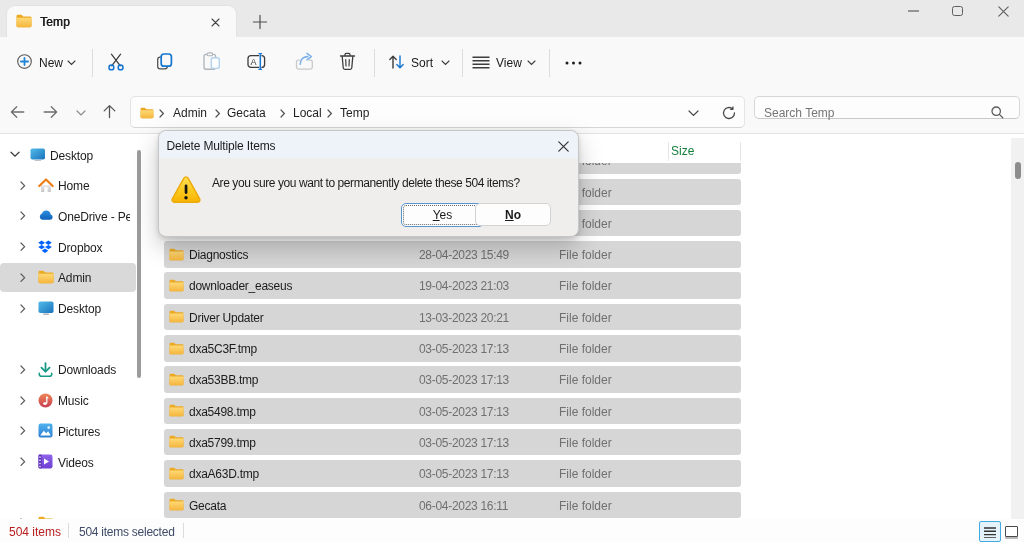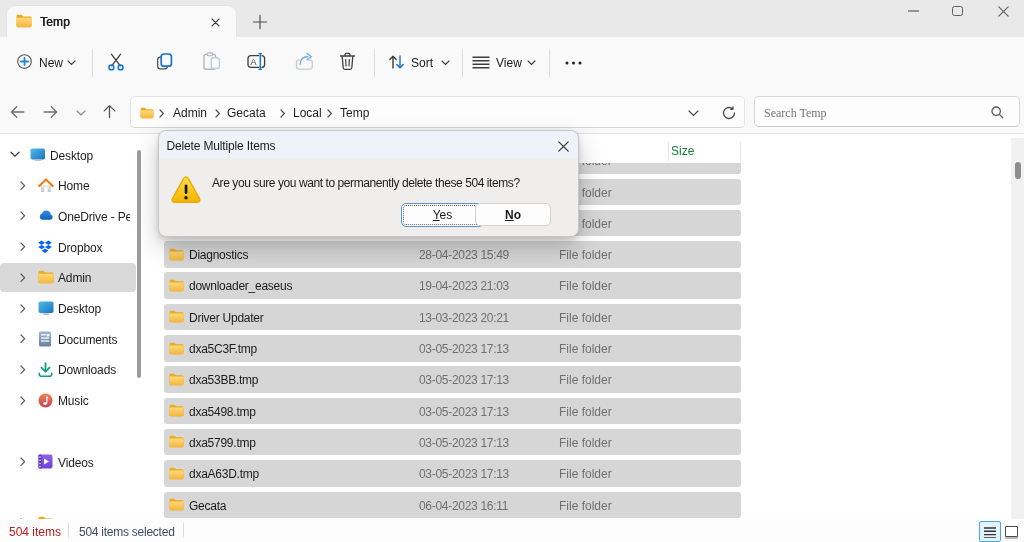--- a/index.html
+++ b/index.html
@@ -11,21 +11,21 @@
 
 #titlebar { left:0; top:0; width:1024px; height:37px; background:#e9e9e9; }
 #tab { left:6px; top:5px; width:231px; height:32px; background:#f9f9f9; border:1px solid #e2e2e2; border-bottom:none; border-radius:9px 9px 0 0; }
 #tabname { left:33px; top:9.5px; font-weight:normal; text-shadow:0.45px 0 #1b1b1b; letter-spacing:0.1px; }
 
 #cmdarea { left:0; top:37px; width:1024px; height:97px; background:#f9f9f9; border-bottom:1px solid #e2e2e2; }
 .sep { position:absolute; width:1px; top:12px; height:28px; background:#dcdcdc; }
 .tbtext { position:absolute; top:18.5px; font-size:12px; color:#1a1a1a; }
 
 #addrbox { left:130px; top:59px; width:615px; height:32px; background:#fdfdfd; border:1px solid #e4e4e4; border-bottom-color:#d5d5d5; border-radius:5px; }
-#searchbox { left:754px; top:59px; width:266px; height:31px; background:#fdfdfd; border:1px solid #d7d7d7; border-bottom-color:#c9c9c9; border-radius:5px;font-family:Liberation Serif, serif; }
+#searchbox { left:754px; top:59px; width:266px; height:23px; background:#fdfdfd; border:1px solid #d7d7d7; border-bottom-color:#c9c9c9; border-radius:5px; }
 .crumb { position:absolute; top:9px; font-size:12px; color:#1f1f1f; }
 
 .srow { position:absolute; left:0; width:150px; height:30px; }
 .stext { position:absolute; top:9px; font-size:12px; color:#1d1d1d; white-space:nowrap; letter-spacing:-0.15px; }
 #sideclip { left:0; top:134px; width:150px; height:385px; overflow:hidden; }
 .frow { position:absolute; left:12.5px; width:577px; height:26.5px; background:#d6d6d6; border-radius:3px; }
 .fname { position:absolute; left:25.5px; top:7px; font-size:12px; color:#1c1c1c; letter-spacing:-0.25px; }
 .fdate { position:absolute; left:255.5px; top:7px; font-size:12px; color:#707070; letter-spacing:-0.3px; }
 .ftype { position:absolute; left:395.5px; top:7px; font-size:12px; color:#707070; }
 .ficon { position:absolute; left:5.5px; top:6.5px; }
@@ -293,33 +293,20 @@
       <div class="srow" style="top:159.0px">
         <svg class="abs" style="left:19.5px;top:10.5px" width="7" height="9.5" viewBox="0 0 7 9.5">
           <path d="M1 1l3.6 3.7L1 8.4" fill="none" stroke="#5a5a5a" stroke-width="1.2" stroke-linecap="round"></path>
         </svg>
         <svg class="abs" style="left:37.5px;top:8.0px" width="16" height="14" viewBox="0 0 16 14">
           <rect x="0.5" y="0.5" width="15" height="11.5" rx="1.8" fill="url(#gscr)"></rect>
           <rect x="5" y="12.4" width="6" height="1.3" rx="0.6" fill="#9aa2ab"></rect>
         </svg>
         <span class="stext" style="left:58px">Desktop</span>
       </div>
-      <div class="srow" style="top:189.7px">
-        <svg class="abs" style="left:19.5px;top:10.5px" width="7" height="9.5" viewBox="0 0 7 9.5">
-          <path d="M1 1l3.6 3.7L1 8.4" fill="none" stroke="#5a5a5a" stroke-width="1.2" stroke-linecap="round"></path>
-        </svg>
-        <svg class="abs" style="left:37.5px;top:7.0px" width="14" height="16" viewBox="0 0 14 16">
-          <rect x="1" y="0.5" width="12" height="15" rx="1.6" fill="url(#gdoc)"></rect>
-          <rect x="3" y="3.2" width="4.8" height="1.3" fill="#fff" opacity="0.95"></rect>
-          <rect x="8.6" y="2.9" width="2.8" height="2.6" fill="#fff" opacity="0.95"></rect>
-          <rect x="3" y="6.4" width="8" height="1.3" fill="#fff" opacity="0.95"></rect>
-          <rect x="3" y="9.4" width="8" height="1.2" fill="#fff" opacity="0.95"></rect>
-        </svg>
-        <span class="stext" style="left:58px">Documents</span>
-      </div>
       <div class="srow" style="top:220.4px">
         <svg class="abs" style="left:19.5px;top:10.5px" width="7" height="9.5" viewBox="0 0 7 9.5">
           <path d="M1 1l3.6 3.7L1 8.4" fill="none" stroke="#5a5a5a" stroke-width="1.2" stroke-linecap="round"></path>
         </svg>
         <svg class="abs" style="left:37.5px;top:7.5px" width="15" height="15" viewBox="0 0 15 15">
           <path d="M7.5 1.2v8" stroke="#159a85" stroke-width="1.8" stroke-linecap="round"></path>
           <path d="M3.4 5.7l4.1 4 4.1-4" fill="none" stroke="#159a85" stroke-width="1.8" stroke-linecap="round" stroke-linejoin="round"></path>
           <path d="M1.3 11.3v1a2 2 0 0 0 2 2h8.4a2 2 0 0 0 2-2v-1" fill="none" stroke="#159a85" stroke-width="1.6" stroke-linecap="round"></path>
         </svg>
         <span class="stext" style="left:58px">Downloads</span>
@@ -328,20 +315,31 @@
         <svg class="abs" style="left:19.5px;top:10.5px" width="7" height="9.5" viewBox="0 0 7 9.5">
           <path d="M1 1l3.6 3.7L1 8.4" fill="none" stroke="#5a5a5a" stroke-width="1.2" stroke-linecap="round"></path>
         </svg>
         <svg class="abs" style="left:37.5px;top:7.5px" width="15" height="15" viewBox="0 0 15 15">
           <circle cx="7.5" cy="7.5" r="7" fill="url(#gmus)"></circle>
           <rect x="8.2" y="3.6" width="1.25" height="7" rx="0.6" fill="#fff"></rect>
           <path d="M8.2 3.6c1.3.2 2.3 1 2.5 2.2-.8-.6-1.7-.9-2.5-.9z" fill="#fff"></path>
           <ellipse cx="7" cy="10.6" rx="1.9" ry="1.45" fill="#fff"></ellipse>
         </svg>
         <span class="stext" style="left:58px">Music</span>
+      </div>
+      <div class="srow" style="top:281.8px">
+        <svg class="abs" style="left:19.5px;top:10.5px" width="7" height="9.5" viewBox="0 0 7 9.5">
+          <path d="M1 1l3.6 3.7L1 8.4" fill="none" stroke="#5a5a5a" stroke-width="1.2" stroke-linecap="round"></path>
+        </svg>
+        <svg class="abs" style="left:37.5px;top:7.5px" width="15" height="15" viewBox="0 0 15 15">
+          <rect x="0.5" y="0.5" width="14" height="14" rx="2.2" fill="url(#gpic)"></rect>
+          <path d="M2.2 12.4l3.6-4.7 2.4 2.5 2-2 2.6 4.2z" fill="#fff"></path>
+          <circle cx="10.7" cy="4.6" r="1.3" fill="#fff" opacity="0.9"></circle>
+        </svg>
+        <span class="stext" style="left:58px">Pictures</span>
       </div>
       <div class="srow" style="top:312.5px">
         <svg class="abs" style="left:19.5px;top:10.5px" width="7" height="9.5" viewBox="0 0 7 9.5">
           <path d="M1 1l3.6 3.7L1 8.4" fill="none" stroke="#5a5a5a" stroke-width="1.2" stroke-linecap="round"></path>
         </svg>
         <svg class="abs" style="left:37.5px;top:7.5px" width="15" height="15" viewBox="0 0 15 15">
           <rect x="0.5" y="0.5" width="14" height="14" rx="2.2" fill="url(#gvid)"></rect>
           <rect x="0.5" y="0.5" width="3" height="14" fill="#5b2fb8" rx="1"></rect>
           <rect x="1.3" y="2.4" width="1.4" height="1.4" fill="#fff" opacity="0.9"></rect>
           <rect x="1.3" y="5.6" width="1.4" height="1.4" fill="#fff" opacity="0.9"></rect>

